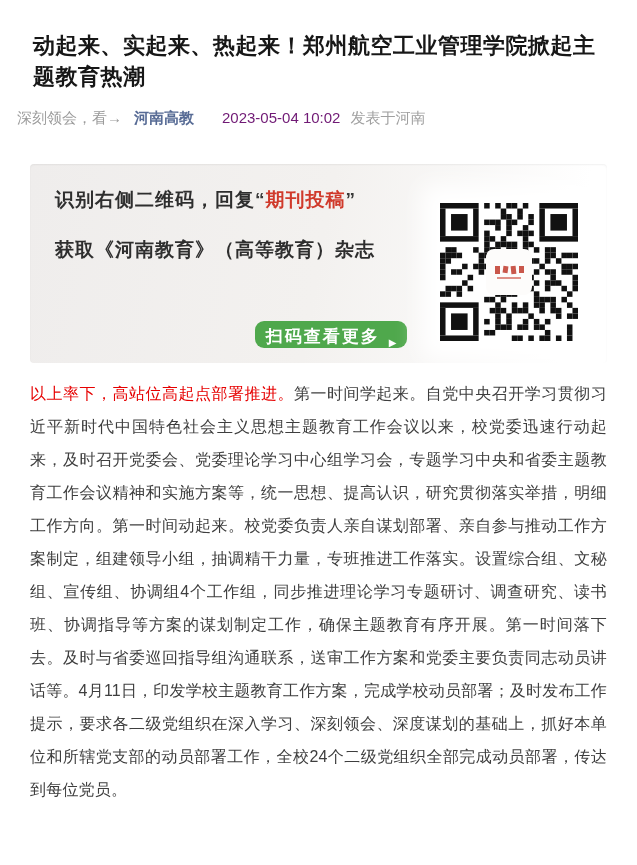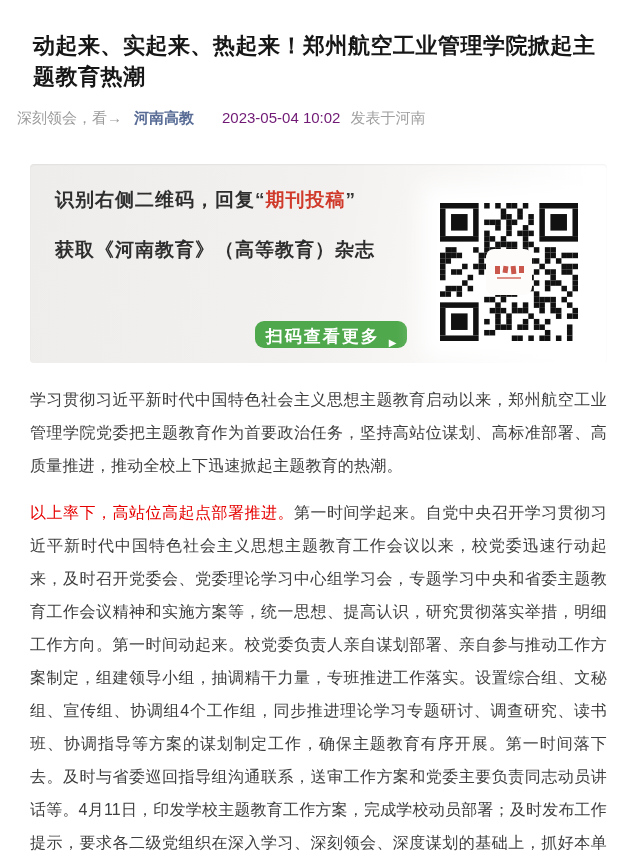--- a/index.html
+++ b/index.html
@@ -323,17 +323,16 @@
           <span class="qr-mark"></span>
             <span class="qr-mark"></span>
             <span class="qr-mark"></span>
             <span class="qr-mark"></span>
         </span>
         <span class="qr-underline"></span>
       </div>
     </div>
   </div>
 
-  <p class="para para-1">学习贯彻习近平新时代中国特色社会主义思想主题教育启动以来，郑州航空工业管理学院党委把主题教育作为首要政治任务，坚持高站位谋划、高标准部署、高质量推进，推动全校上下迅速掀起主题教育的热潮。</p>
 
   <p class="para para-2"><span class="lead">以上率下，高站位高起点部署推进。</span><span>第一时间学起来。自党中央召开学习贯彻习近平新时代中国特色社会主义思想主题教育工作会议以来，校党委迅速行动起来，及时召开党委会、党委理论学习中心组学习会，专题学习中央和省委主题教育工作会议精神和实施方案等，统一思想、提高认识，研究贯彻落实举措，明细工作方向。第一时间动起来。校党委负责人亲自谋划部署、亲自参与推动工作方案制定，组建领导小组，抽调精干力量，专班推进工作落实。设置综合组、文秘组、宣传组、协调组4个工作组，同步推进理论学习专题研讨、调查研究、读书班、协调指导等方案的谋划制定工作，确保主题教育有序开展。第一时间落下去。及时与省委巡回指导组沟通联系，送审工作方案和党委主要负责同志动员讲话等。4月11日，印发学校主题教育工作方案，完成学校动员部署；及时发布工作提示，要求各二级党组织在深入学习、深刻领会、深度谋划的基础上，抓好本单位和所辖党支部的动员部署工作，全校24个二级党组织全部完成动员部署，传达到每位党员。</span></p>
 
 </div>
 
 </body></html>

